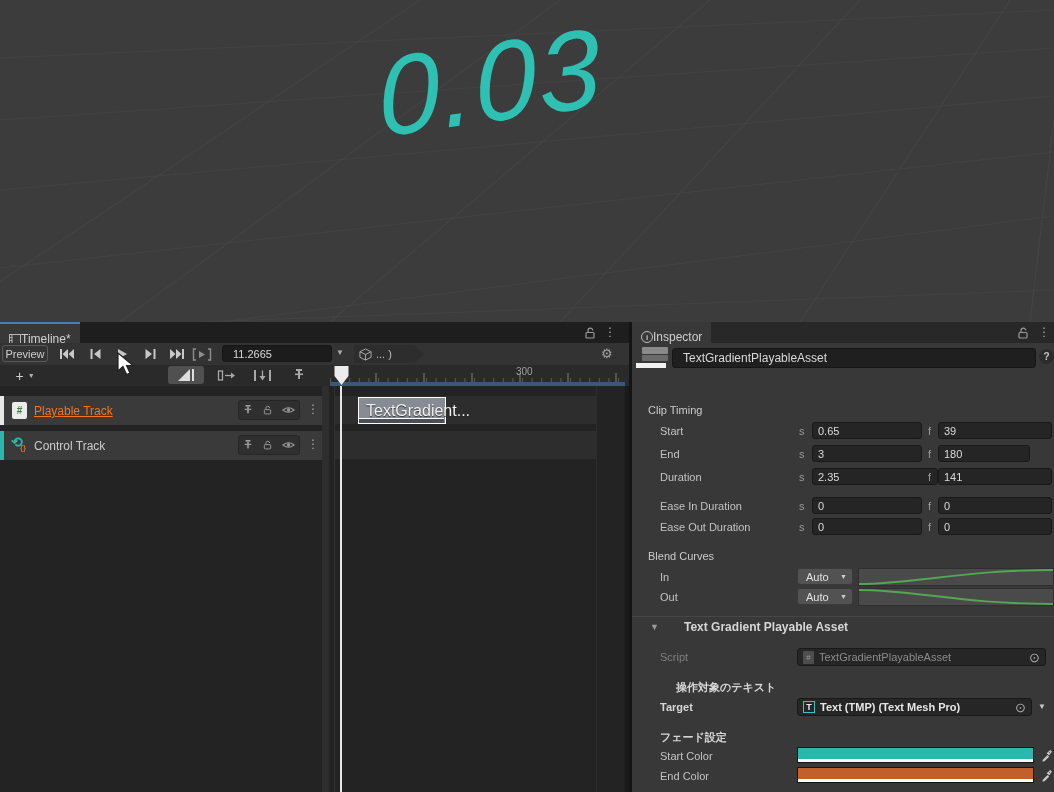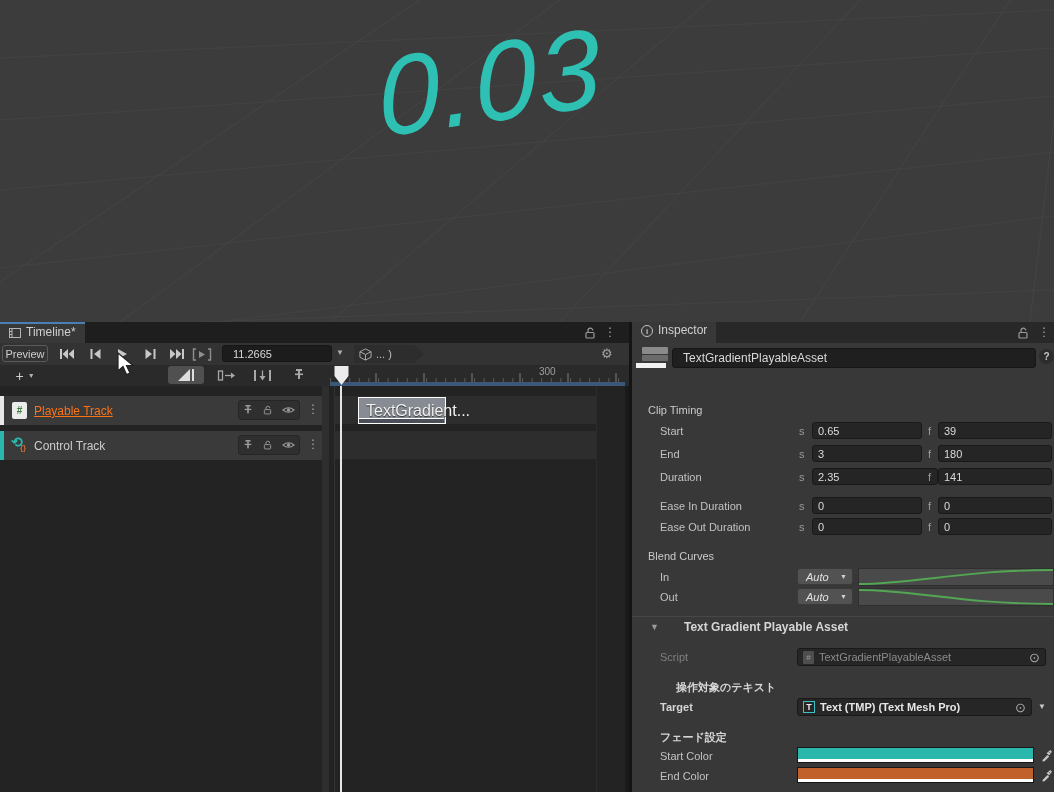--- a/index.html
+++ b/index.html
@@ -3,21 +3,21 @@
 <meta charset="utf-8">
 <style>
   html,body{margin:0;padding:0;background:#282828;width:1054px;height:792px;overflow:hidden;
     font-family:"Liberation Sans",sans-serif;-webkit-font-smoothing:antialiased;}
   .abs{position:absolute;}
   #stage{position:relative;width:1054px;height:792px;background:#282828;}
   
   #scene{left:0;top:0;width:1054px;height:322px;background:#3c3c3c;overflow:hidden;}
   #scene-counter{left:320px;top:18px;width:340px;text-align:center;font-size:112px;font-style:italic;
     color:#2fc0b4;transform:rotate(-8deg) skewX(-4deg);letter-spacing:2px;}
-  .tab{height:21px;display:flex;align-items:flex-end;gap:5px;padding:15px 9px;background:#383838;
+  .tab{height:21px;display:flex;align-items:center;padding:15px 9px;background:#383838;
     font-size:12px;color:#cfcfcf;box-sizing:border-box;}
   .field{background:#222;border:1px solid #161616;border-radius:3px;color:#d8d8d8;
     font-size:11px;display:flex;align-items:center;padding:0 10px;box-sizing:border-box;}
   .lbl{font-size:11px;color:#c2c2c2;}
   .boldlbl{font-size:11px;font-weight:bold;color:#d6d6d6;}
   .kebab{color:#aaa;font-size:12px;letter-spacing:0;}
   .icon-btn{display:flex;align-items:center;justify-content:center;}
   
   #timeline{left:0;top:322px;width:629px;height:470px;background:#232323;overflow:hidden;}
   #tl-tabbar{left:0;top:0;width:629px;height:21px;background:#1e1e1e;}
@@ -29,21 +29,21 @@
   #inspector{left:632px;top:322px;width:422px;height:470px;background:#383838;overflow:hidden;}
   #ins-tabbar{left:0;top:0;width:422px;height:21px;background:#282828;}
   .unit{font-size:11px;color:#9a9a9a;}
   .numfield{position:absolute;height:17px;background:#252525;border:1px solid #191919;border-radius:3px;
     color:#dadada;font-size:11px;display:flex;align-items:center;padding:0 5px;box-sizing:border-box;}
   .swatch{position:absolute;height:16px;border:1px solid #161616;box-sizing:border-box;background:#111;}
   .swatch .c{position:absolute;left:0;top:0;right:0;height:11px;}
   .swatch .a{position:absolute;left:0;bottom:0;right:0;height:3px;background:#fff;}
   .ddown{position:absolute;height:17px;background:#525252;border:1px solid #3a3a3a;border-radius:3px;
     color:#e2e2e2;font-size:11px;display:flex;align-items:center;justify-content:space-between;
-    padding:0 5px 0 8px;box-sizing:border-box;font-style:italic;}
+    padding:0 5px 0 8px;box-sizing:border-box;}
   .curvefield{position:absolute;height:18px;background:#4a4a4a;border:1px solid #2f2f2f;box-sizing:border-box;}
   .objfield{position:absolute;height:18px;background:#262626;border:1px solid #191919;border-radius:3px;
     display:flex;align-items:center;gap:5px;padding:0 5px;box-sizing:border-box;}
   .picker{color:#ababab;font-size:13px;line-height:1;}
 </style>
 </head>
 <body>
 
 <div id="stage">
 
@@ -190,21 +190,21 @@
         <g stroke="#7d7d7d">
             <line x1="46" y1="8" x2="46" y2="17"></line>
             <line x1="94" y1="8" x2="94" y2="17"></line>
           <line x1="142" y1="8" x2="142" y2="17"></line>
             <line x1="190" y1="8" x2="190" y2="17"></line>
           <line x1="238" y1="8" x2="238" y2="17"></line>
             <line x1="286" y1="8" x2="286" y2="17"></line>
           </g>
         <rect x="0" y="17" width="295" height="4" fill="#3b5878"></rect>
       </svg>
-      <div class="abs" style="left:516px;top:1px;font-size:10px;color:#9f9f9f;margin-left:23px;">300</div>
+      <div class="abs" style="left:516px;top:1px;font-size:10px;color:#9f9f9f;">300</div>
 
       <svg class="abs" style="left:332px;top:0;z-index:12" width="20" height="21" viewBox="0 0 20 21">
         <polygon points="2.5,1 16.5,1 16.5,11 9.5,20 2.5,11" fill="#ececec"></polygon>
       </svg>
     </div>
 
     <div class="abs" style="left:0;top:64px;width:629px;height:406px;background:#232323;">
 
       <div class="abs" style="left:322px;top:0;width:7px;height:406px;background:#2e2e2e;"></div>
       <div class="abs" style="left:334px;top:0;width:1px;height:406px;background:#323232;"></div>
@@ -304,21 +304,21 @@
     <div class="abs lbl" style="left:28px;top:103px">Start</div>
     <div class="abs unit" style="left:167px;top:103px">s</div>
     <div class="numfield" style="left:180px;top:100px;width:110px">0.65</div>
     <div class="abs unit" style="left:296px;top:103px">f</div>
     <div class="numfield" style="left:306px;top:100px;width:114px">39</div>
 
     <div class="abs lbl" style="left:28px;top:126px">End</div>
     <div class="abs unit" style="left:167px;top:126px">s</div>
     <div class="numfield" style="left:180px;top:123px;width:110px">3</div>
     <div class="abs unit" style="left:296px;top:126px">f</div>
-    <div class="numfield" style="left:306px;top:123px;width:114px">180</div>
+    <div class="numfield" style="left:306px;top:123px;width:92px">180</div>
 
     <div class="abs lbl" style="left:28px;top:149px">Duration</div>
     <div class="abs unit" style="left:167px;top:149px">s</div>
     <div class="numfield" style="left:180px;top:146px;width:126px">2.35</div>
     <div class="abs unit" style="left:296px;top:149px">f</div>
     <div class="numfield" style="left:306px;top:146px;width:114px">141</div>
 
     <div class="abs lbl" style="left:28px;top:178px">Ease In Duration</div>
     <div class="abs unit" style="left:167px;top:178px">s</div>
     <div class="numfield" style="left:180px;top:175px;width:110px">0</div>

